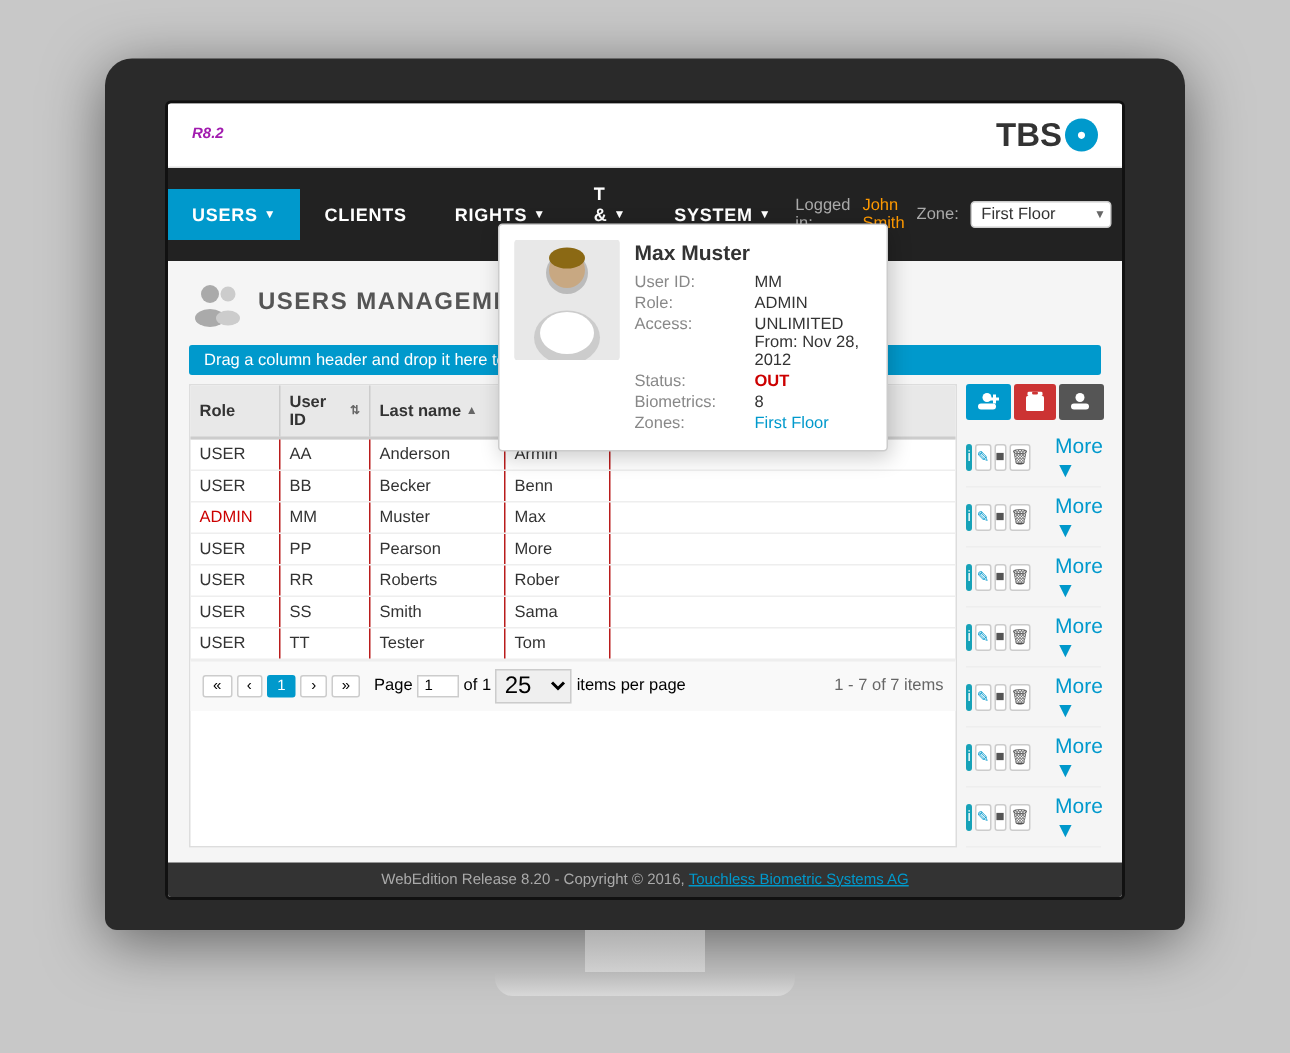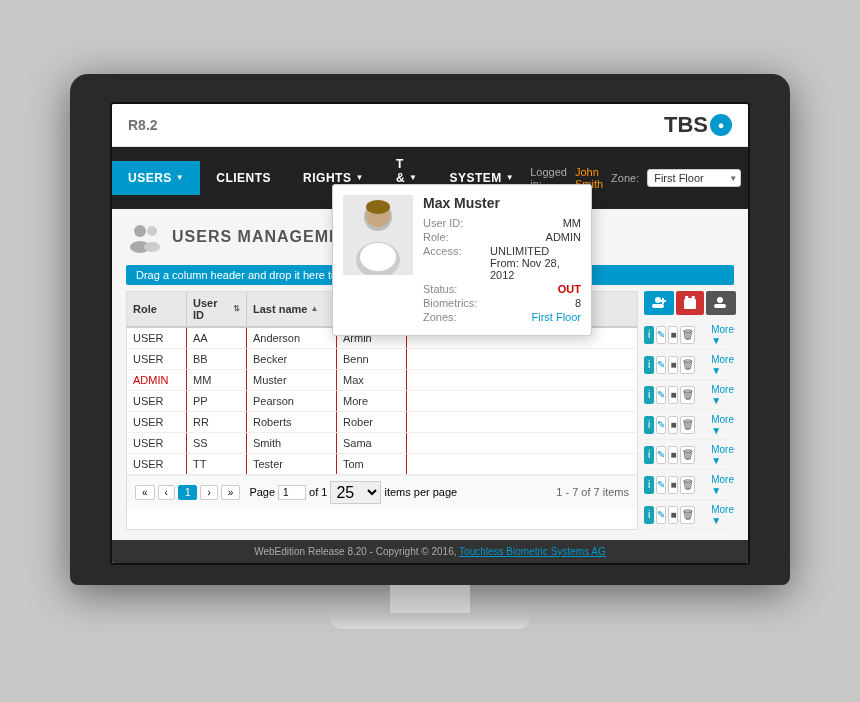--- a/index.html
+++ b/index.html
@@ -58,23 +58,24 @@
       align-items: center;
       gap: 6px;
     }
     .logo-bio {
       color: #0099cc;
       font-size: 18px;
       font-weight: bold;
       letter-spacing: 1px;
     }
     .logo-r {
-      color: #737373;
-      font-size: 14px;
-      font-weight: bold;
+      color: #a21caf;
+      font-size: 10px;
+      font-weight: bold;
+      font-style: italic;
     }
     .tbs-logo {
       font-size: 22px;
       font-weight: bold;
       color: #333;
       display: flex;
       align-items: center;
       margin-left: 27px;
     }
     .tbs-circle {
@@ -310,21 +311,21 @@
       font-size: 10px;
       border: 1px solid #ccc;
       background: #fff;
       cursor: pointer;
       border-radius: 2px;
       color: #555;
     }
     .row-act-btn.info { background: #17a2b8; color: #fff; border-color: #17a2b8; }
     .row-act-btn.edit { background: #fff; color: #0099cc; }
     .more-btn {
-      font-size: 10px;
+      font-size: 14px;
       color: #0099cc;
       cursor: pointer;
       display: flex;
       align-items: center;
       gap: 1px;
       margin-left: 14px;
     }
 
     
     .popup-overlay {
@@ -379,23 +380,22 @@
     .person-svg { width: 70px; height: 80px; }
     .popup-info { flex: 1; }
     .popup-name {
       font-size: 14px;
       font-weight: bold;
       color: #333;
       margin-bottom: 6px;
     }
     .popup-row {
       display: flex;
-      gap: 7px;
+      gap: 20px;
       margin-bottom: 2px;
-      justify-content: space-between;
     }
     .popup-label { color: #888; min-width: 60px; }
     .popup-value { color: #333; }
     .popup-value.status-out { color: #cc0000; font-weight: bold; }
     .popup-value.blue-link { color: #0099cc; cursor: pointer; }
 
     .footer-bar {
       background: #333;
       color: #aaa;
       font-size: 10px;

